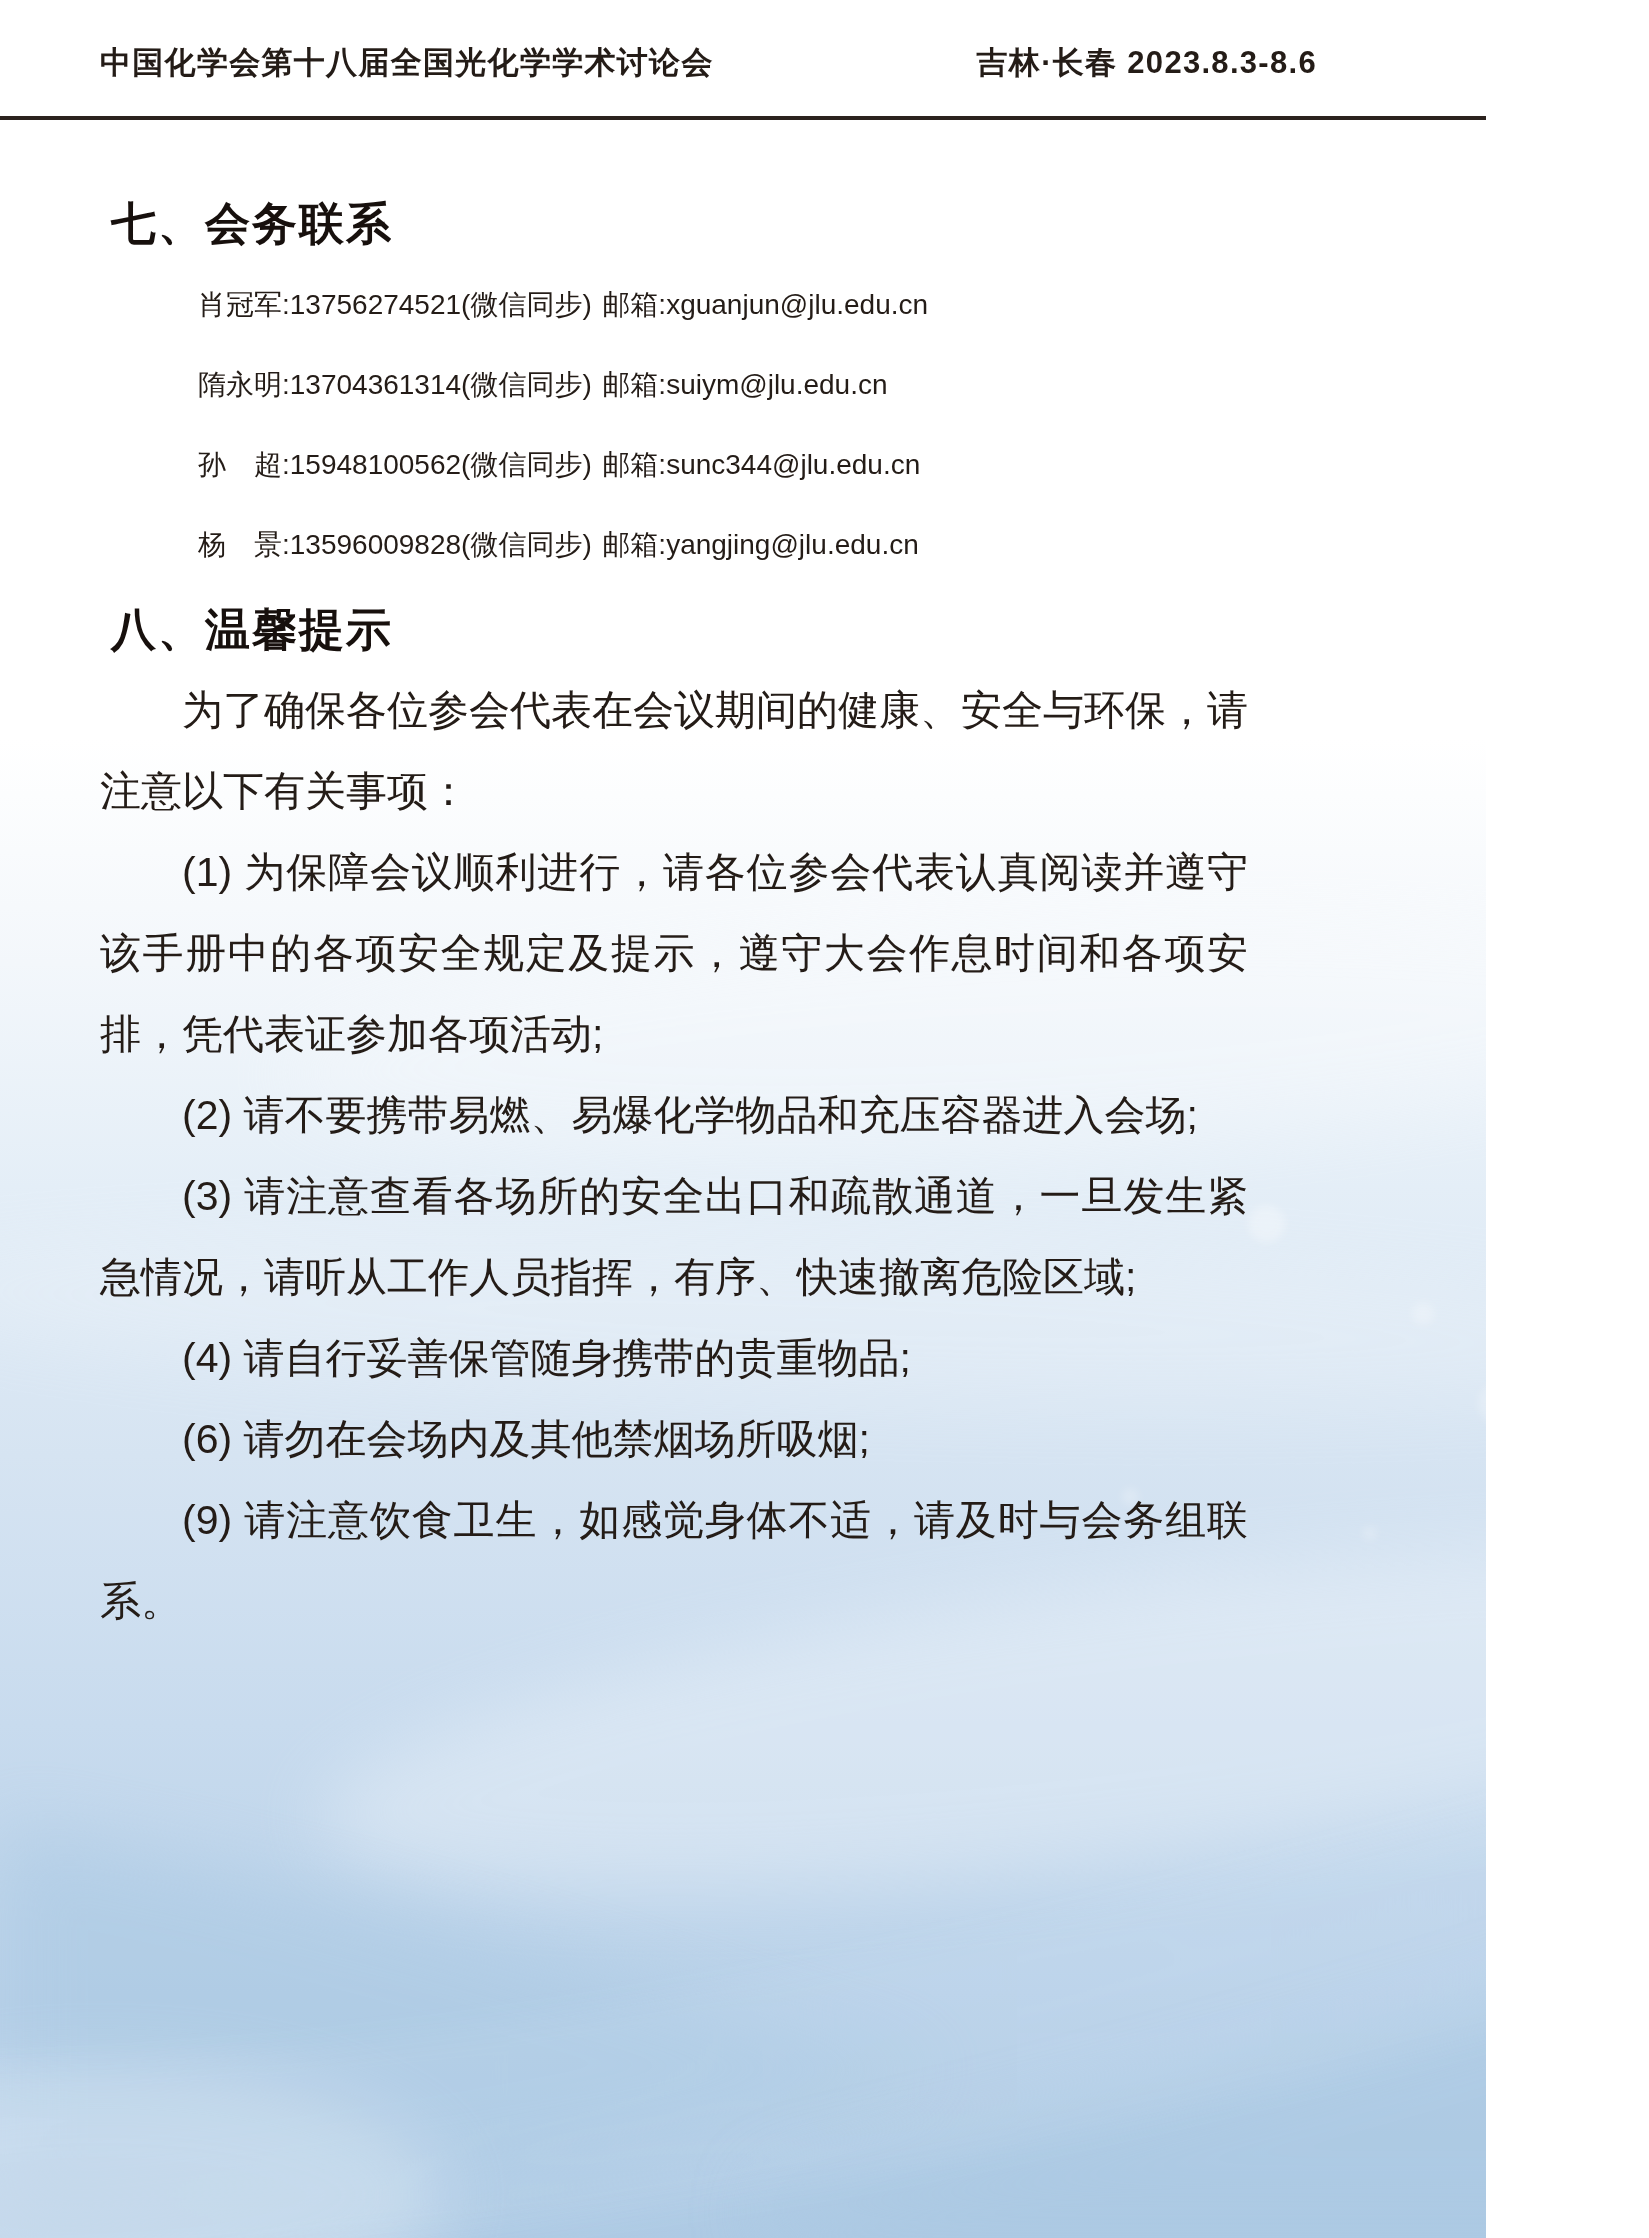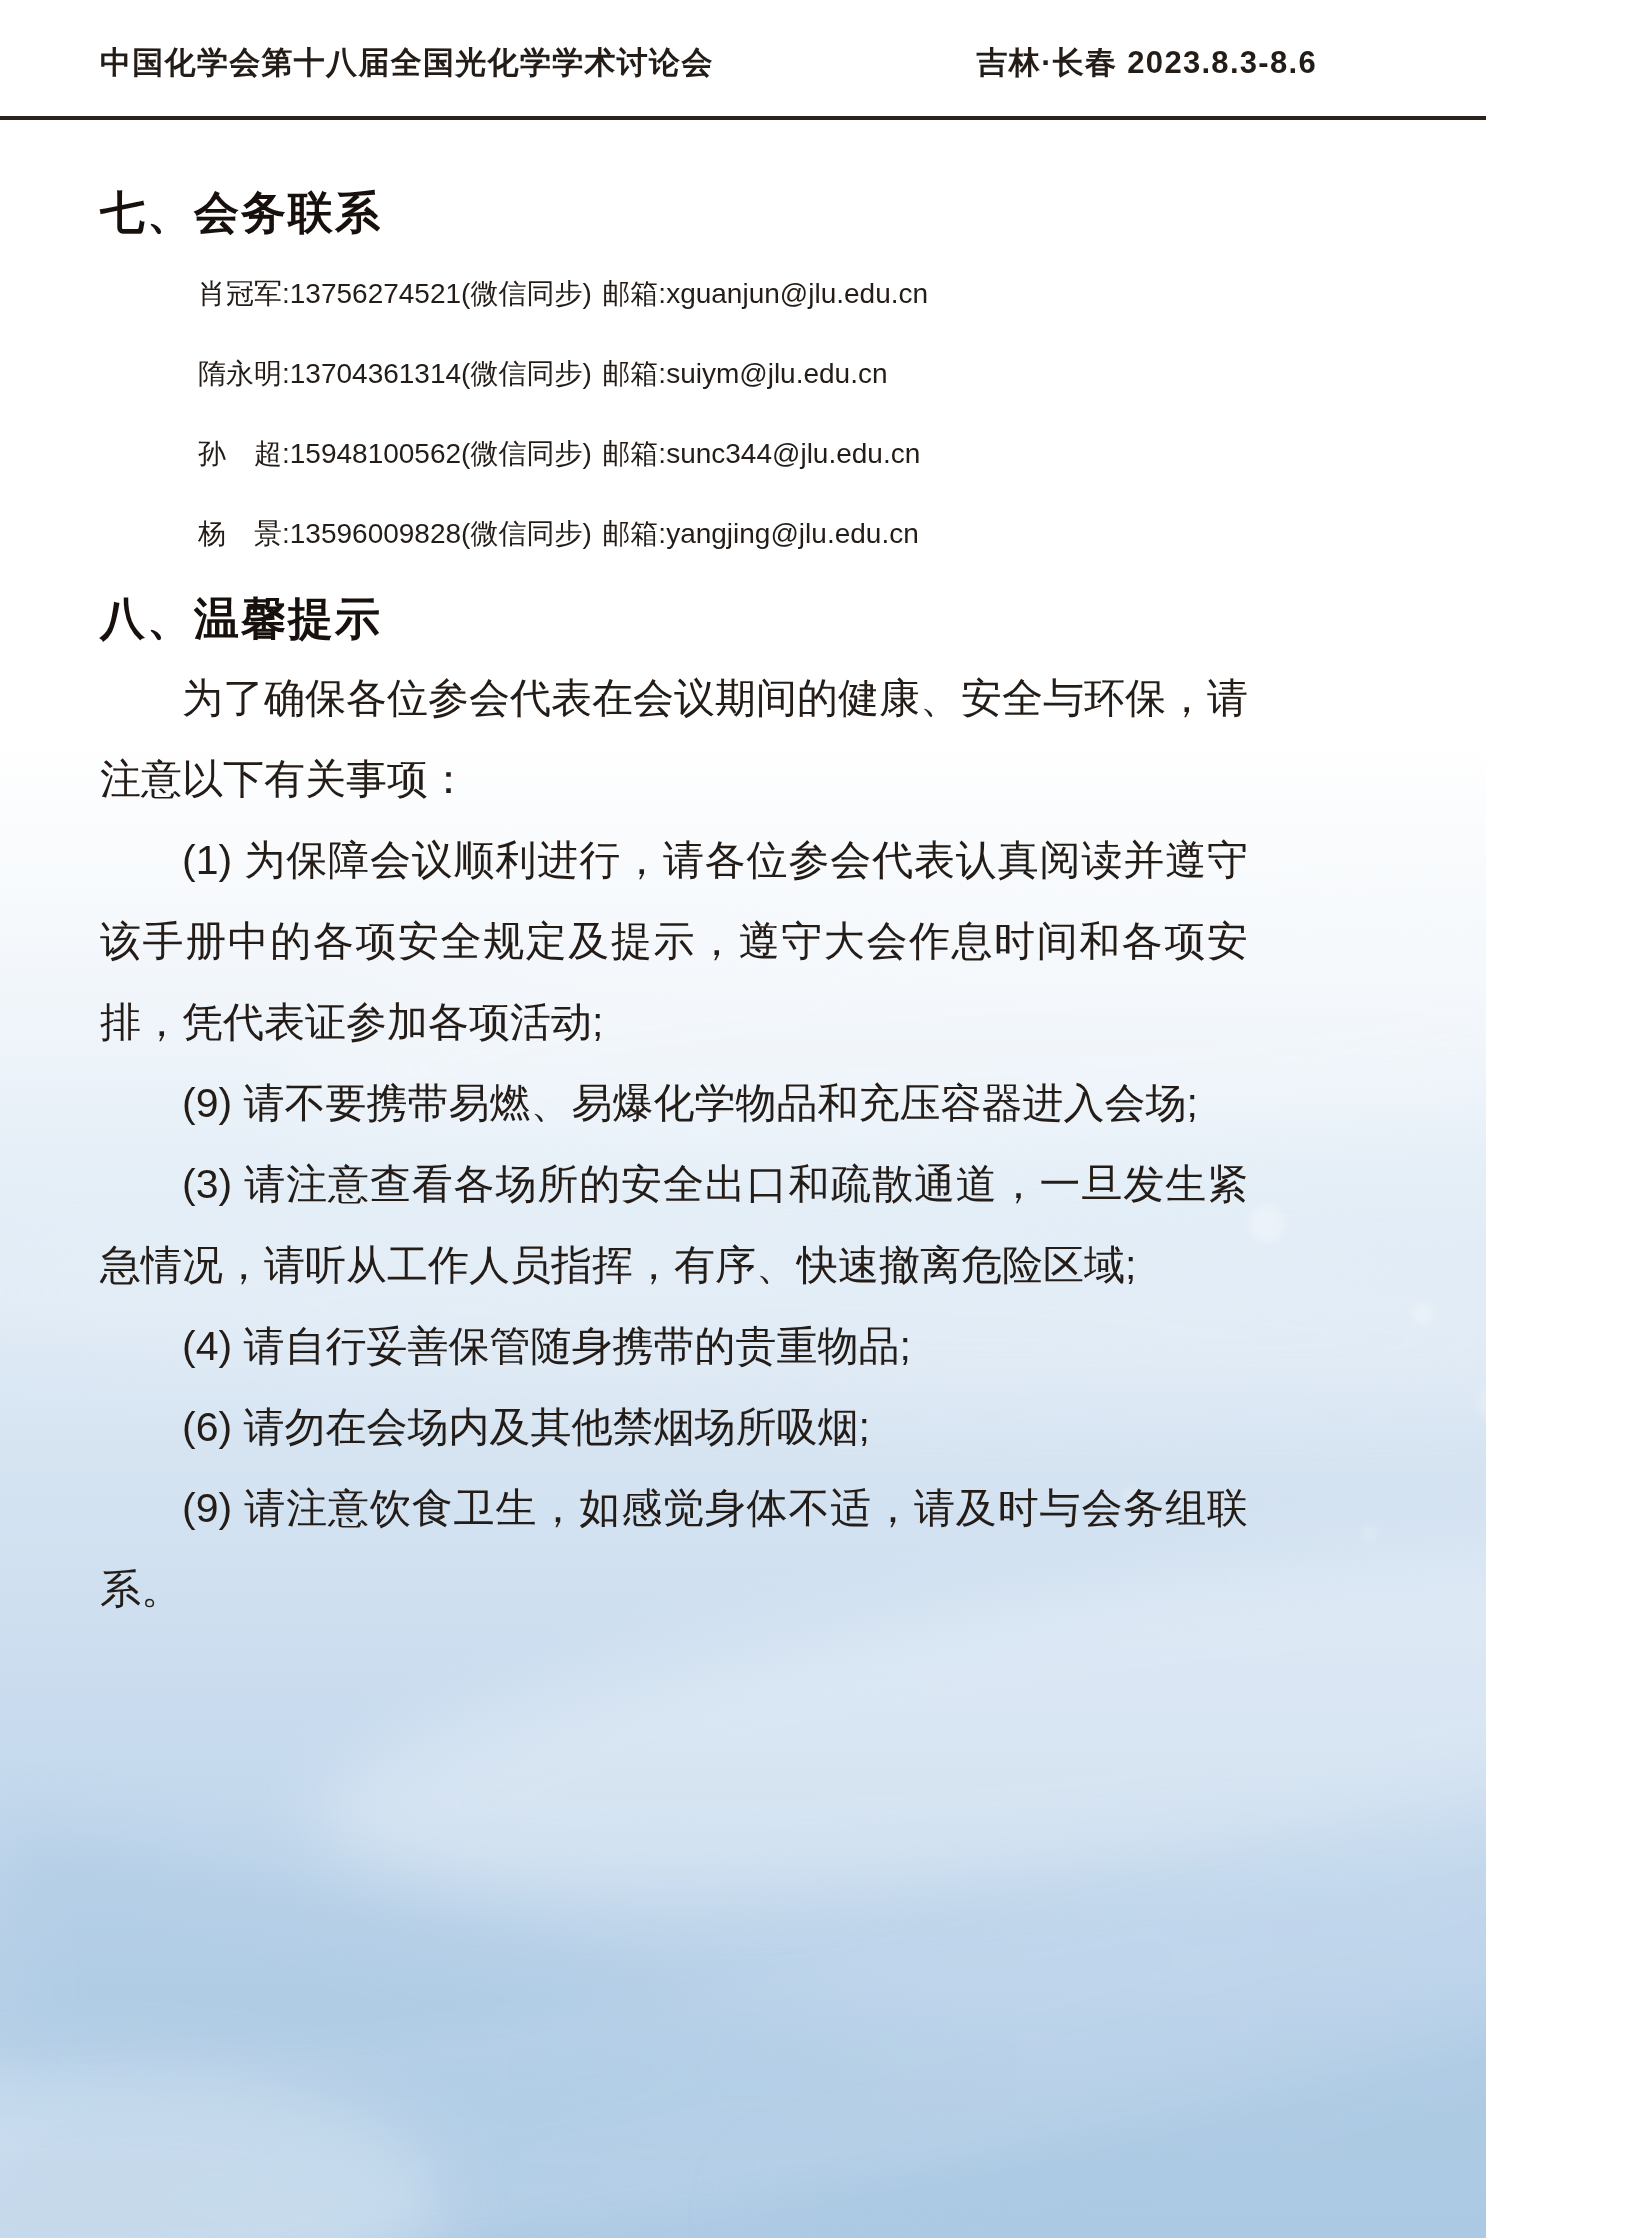--- a/index.html
+++ b/index.html
@@ -48,21 +48,21 @@
     height:4px;
     background:var(--rule,#2b221e);
     margin-top:35px;
   }
 
   
   .content{
     padding:63px 238px 0 100px;
   }
   .section-heading{
-    margin:0;
+    margin:11px;
     font-size:45px;
     line-height:59px;
     font-weight:800;
     letter-spacing:2px;
     color:var(--heading,#17100d);
   }
   .section-heading.tips{ margin-top:14.6px; }
 
   .contacts{ margin-top:12px; }
   .contact{
@@ -151,21 +151,21 @@
         <p class="contact"><span>孙　超</span><span>:</span><span>15948100562</span><span>(微信同步)</span><span class="c-email"><span>邮箱:</span><span>sunc344@jlu.edu.cn</span></span></p>
 
         <p class="contact"><span>杨　景</span><span>:</span><span>13596009828</span><span>(微信同步)</span><span class="c-email"><span>邮箱:</span><span>yangjing@jlu.edu.cn</span></span></p>
       </div>
 
       <h2 class="section-heading tips">八、温馨提示</h2>
 
       <div class="tips-body">
         <p>为了确保各位参会代表在会议期间的健康、安全与环保，请注意以下有关事项：</p>
         <p>(1) 为保障会议顺利进行，请各位参会代表认真阅读并遵守该手册中的各项安全规定及提示，遵守大会作息时间和各项安排，凭代表证参加各项活动;</p>
-        <p>(9) 请不要携带易燃、易爆化学物品和充压容器进入会场;</p>
+        <p>(2) 请不要携带易燃、易爆化学物品和充压容器进入会场;</p>
         <p>(3) 请注意查看各场所的安全出口和疏散通道，一旦发生紧急情况，请听从工作人员指挥，有序、快速撤离危险区域;</p>
         <p>(4) 请自行妥善保管随身携带的贵重物品;</p>
         <p>(6) 请勿在会场内及其他禁烟场所吸烟;</p>
         <p>(9) 请注意饮食卫生，如感觉身体不适，请及时与会务组联系。</p>
       </div>
 
     </div>
   </div>
 </div>
 

